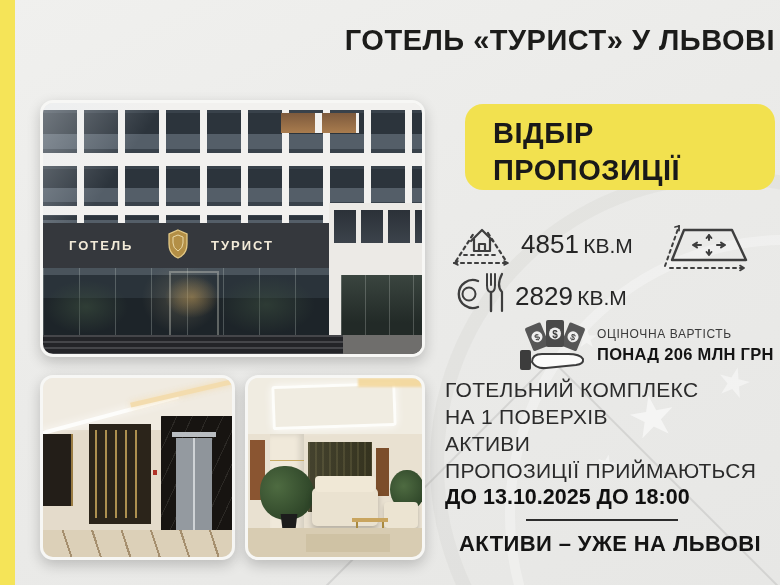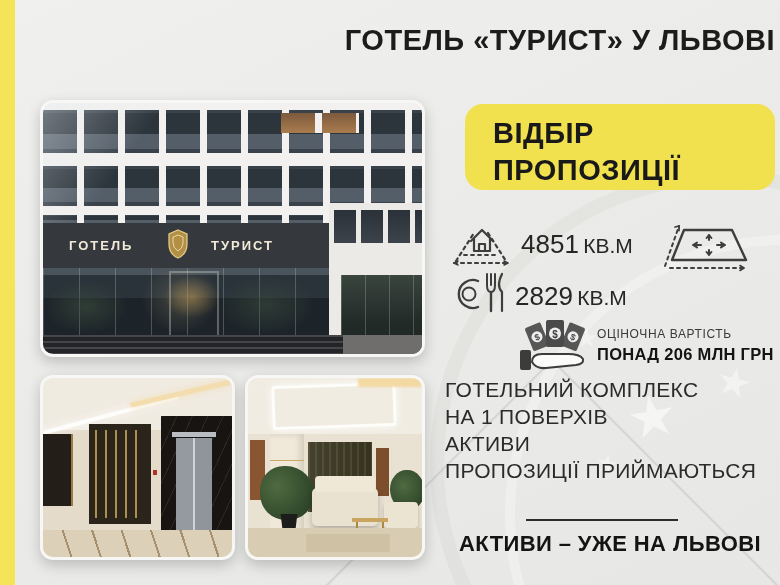--- a/index.html
+++ b/index.html
@@ -321,18 +321,19 @@
     <div class="lg-floor">
       <div class="lg-rug"></div>
     </div>
   </div>
 
   <div class="abs details">
     <div class="ln">ГОТЕЛЬНИЙ КОМПЛЕКС</div>
     <div class="ln">НА 1 ПОВЕРХІВ</div>
     <div class="ln">АКТИВИ</div>
     <div class="ln">ПРОПОЗИЦІЇ ПРИЙМАЮТЬСЯ</div>
+    <div class="dl">ДО 13.10.2025 ДО 18:00</div>
   </div>
 
   <div class="abs divider"></div>
   <div class="abs footer">АКТИВИ – УЖЕ НА ЛЬВОВІ</div>
 
 </div>
 
 </body></html>

